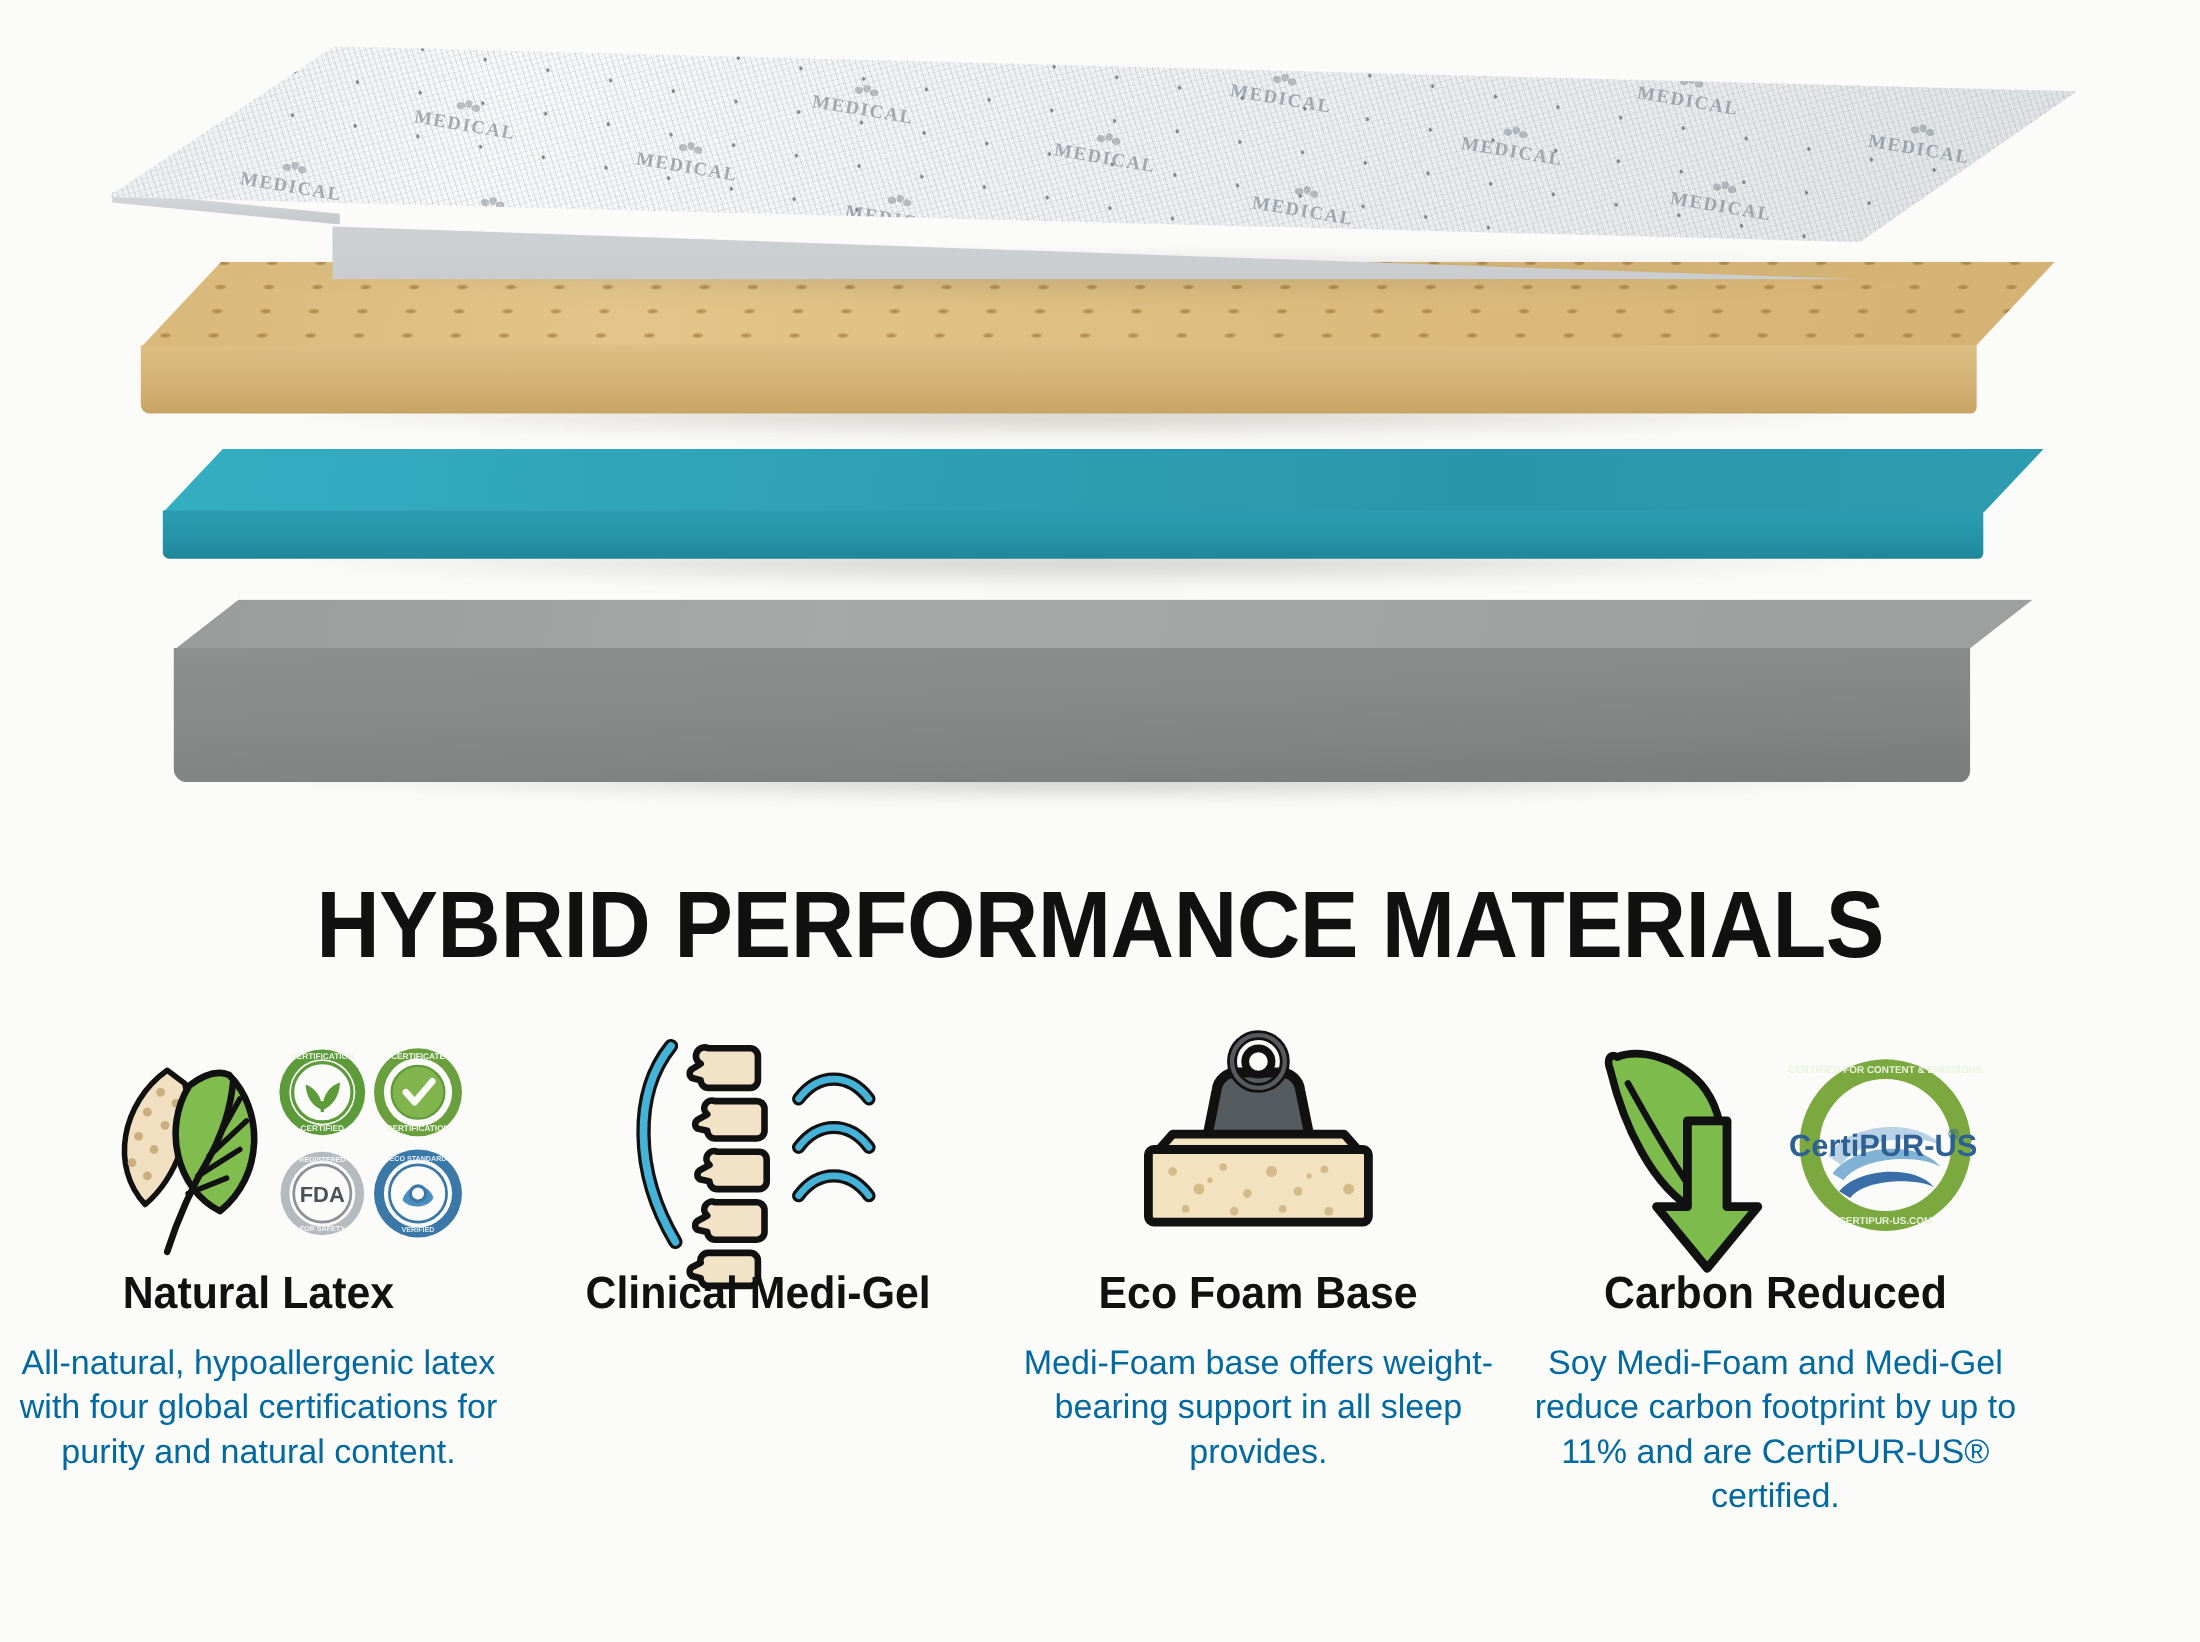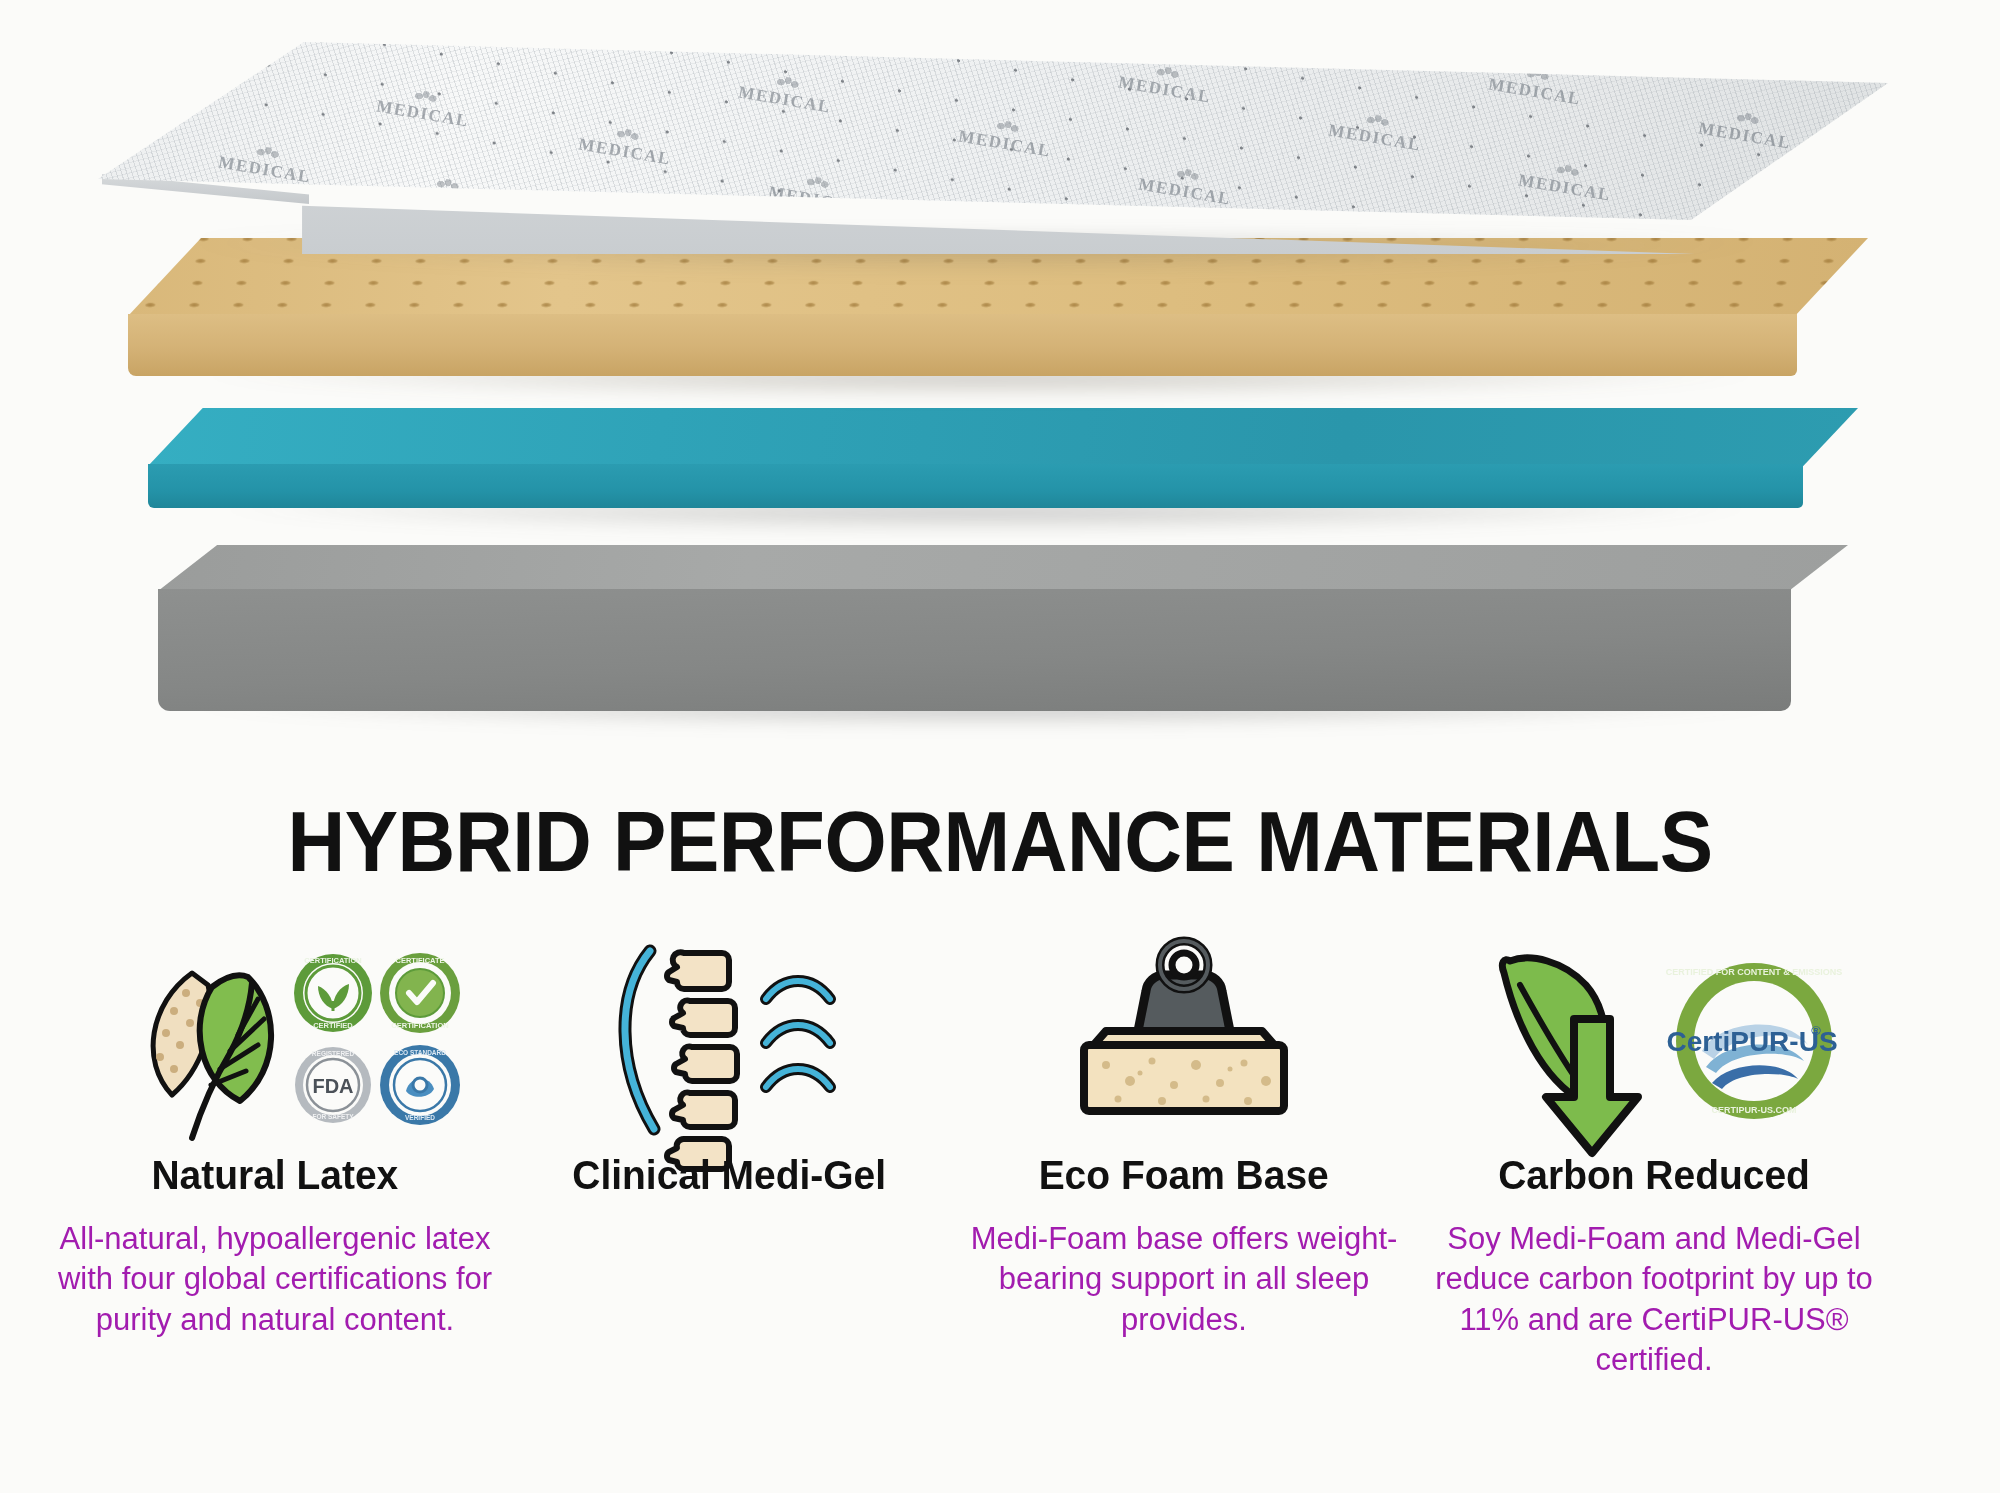--- a/index.html
+++ b/index.html
@@ -146,31 +146,30 @@
     font-size:86px; font-weight:700;
     letter-spacing:-0.5px;
     transform:scaleX(0.93);
     color:#111;
   }
 
   
   #features {
     position:absolute; left:0; top:930px; width:1849px; height:520px;
     display:flex;
-    margin-left:40px;
   }
   .feature { width:500px; display:flex; flex-direction:column; align-items:center; }
   .feature-icon { height:220px; width:100%; display:flex; align-items:center; justify-content:center; }
   .feature-title {
     font-size:41px; font-weight:700; color:#111;
     margin-top:2px; transform:scaleX(0.95); white-space:nowrap;
   }
   .feature-desc {
     margin-top:20px; width:470px;
-    font-size:31px; line-height:1.30; text-align:center; color:#a21caf;
+    font-size:31px; line-height:1.30; text-align:center; color:#0369a1;
   }
 
   svg { display:block; overflow:visible; }
 </style>
 </head>
 <body>
 
 <div id="mattress-diagram">
 
   <div class="layer" id="layer-base">

